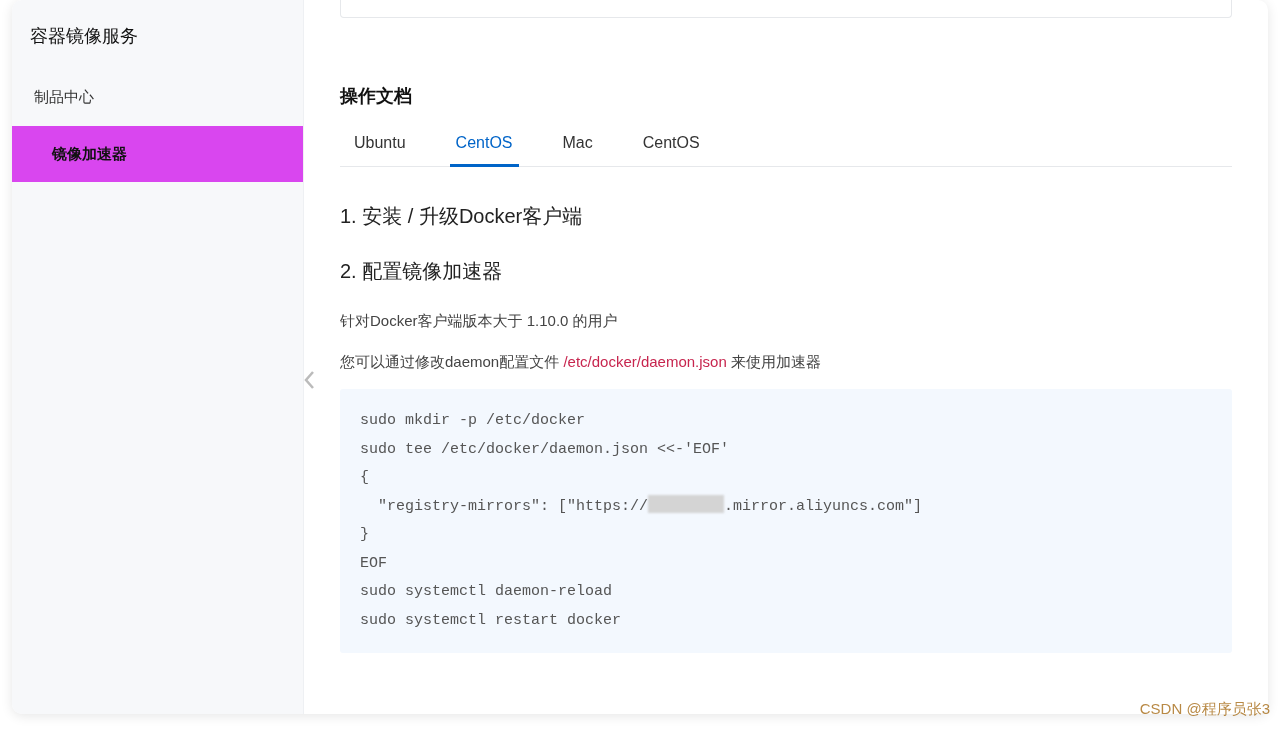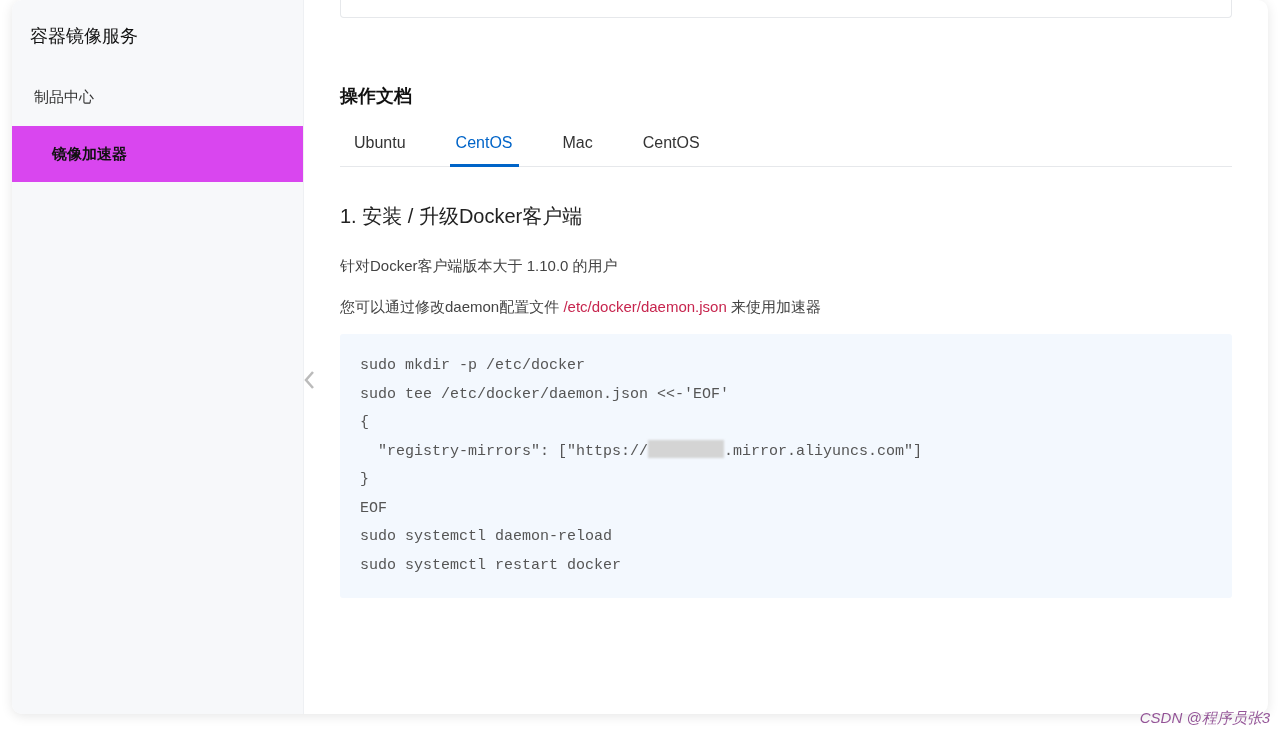--- a/index.html
+++ b/index.html
@@ -151,26 +151,25 @@
       display: flex;
       align-items: center;
       justify-content: center;
       cursor: pointer;
     }
     .collapse-handle svg { width: 16px; height: 22px; }
     .collapse-handle svg path { stroke: #bbb; stroke-width: 2.5; fill: none; }
     .watermark {
       position: absolute;
       right: 10px;
-      bottom: 6px;
-      color: #701a75;
+      bottom: 15px;
+      color: #a16207;
       font-size: 15px;
       opacity: 0.75;
       pointer-events: none;
-      font-style: italic;
     }
   </style>
 </head>
 <body>
 
 <div class="page-wrap">
   <div class="card">
     <aside class="sidebar">
       <div class="sidebar-title">容器镜像服务</div>
 
@@ -195,20 +194,21 @@
 
       <div class="tabs">
         <div class="tab">Ubuntu</div>
         <div class="tab active">CentOS</div>
         <div class="tab">Mac</div>
         <div class="tab">CentOS</div>
       </div>
 
       <div class="section-h">1. 安装 / 升级Docker客户端</div>
 
+      <div class="section-h">2. 配置镜像加速器</div>
       <div class="para">
         <span>针对Docker客户端版本大于 </span><span>1.10.0</span><span> 的用户</span>
       </div>
       <div class="para">
         <span>您可以通过修改daemon配置文件 </span><span class="code-path">/etc/docker/daemon.json</span><span> 来使用加速器</span>
       </div>
 
       <div class="code-block"><span>sudo mkdir -p /etc/docker</span>
 <span>sudo tee /etc/docker/daemon.json &lt;&lt;-'EOF'</span>
 <span>{</span>

